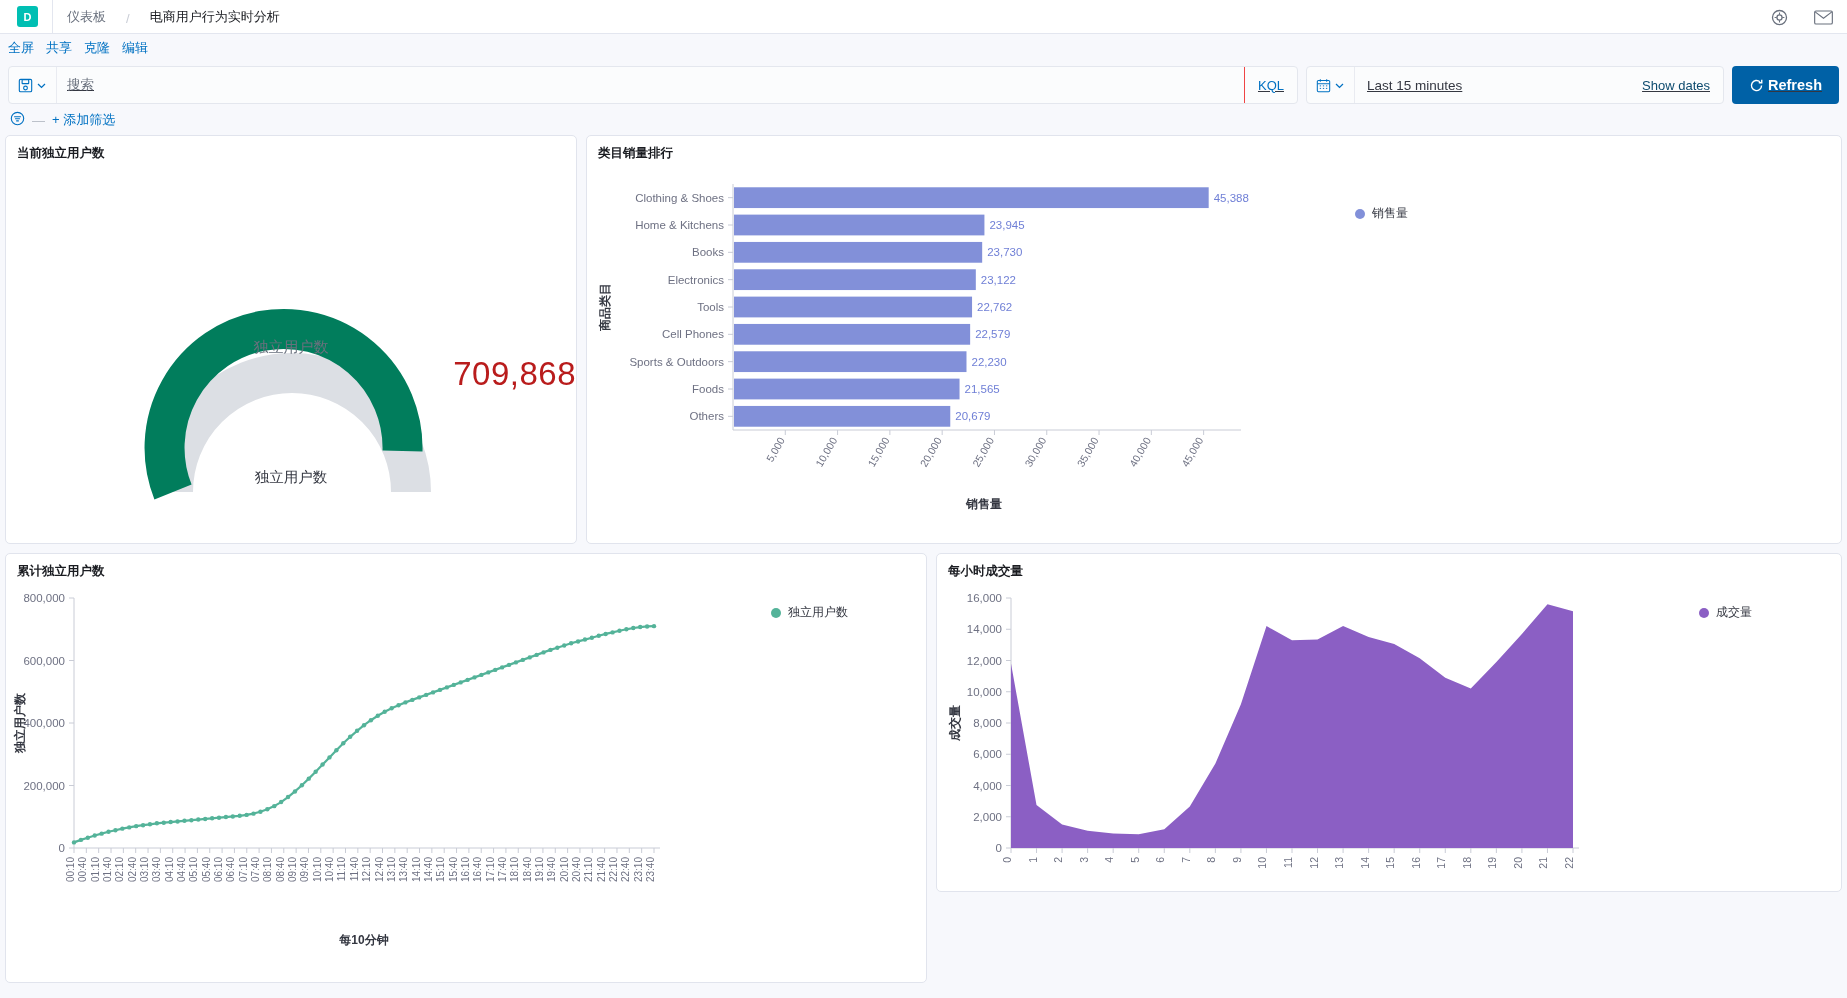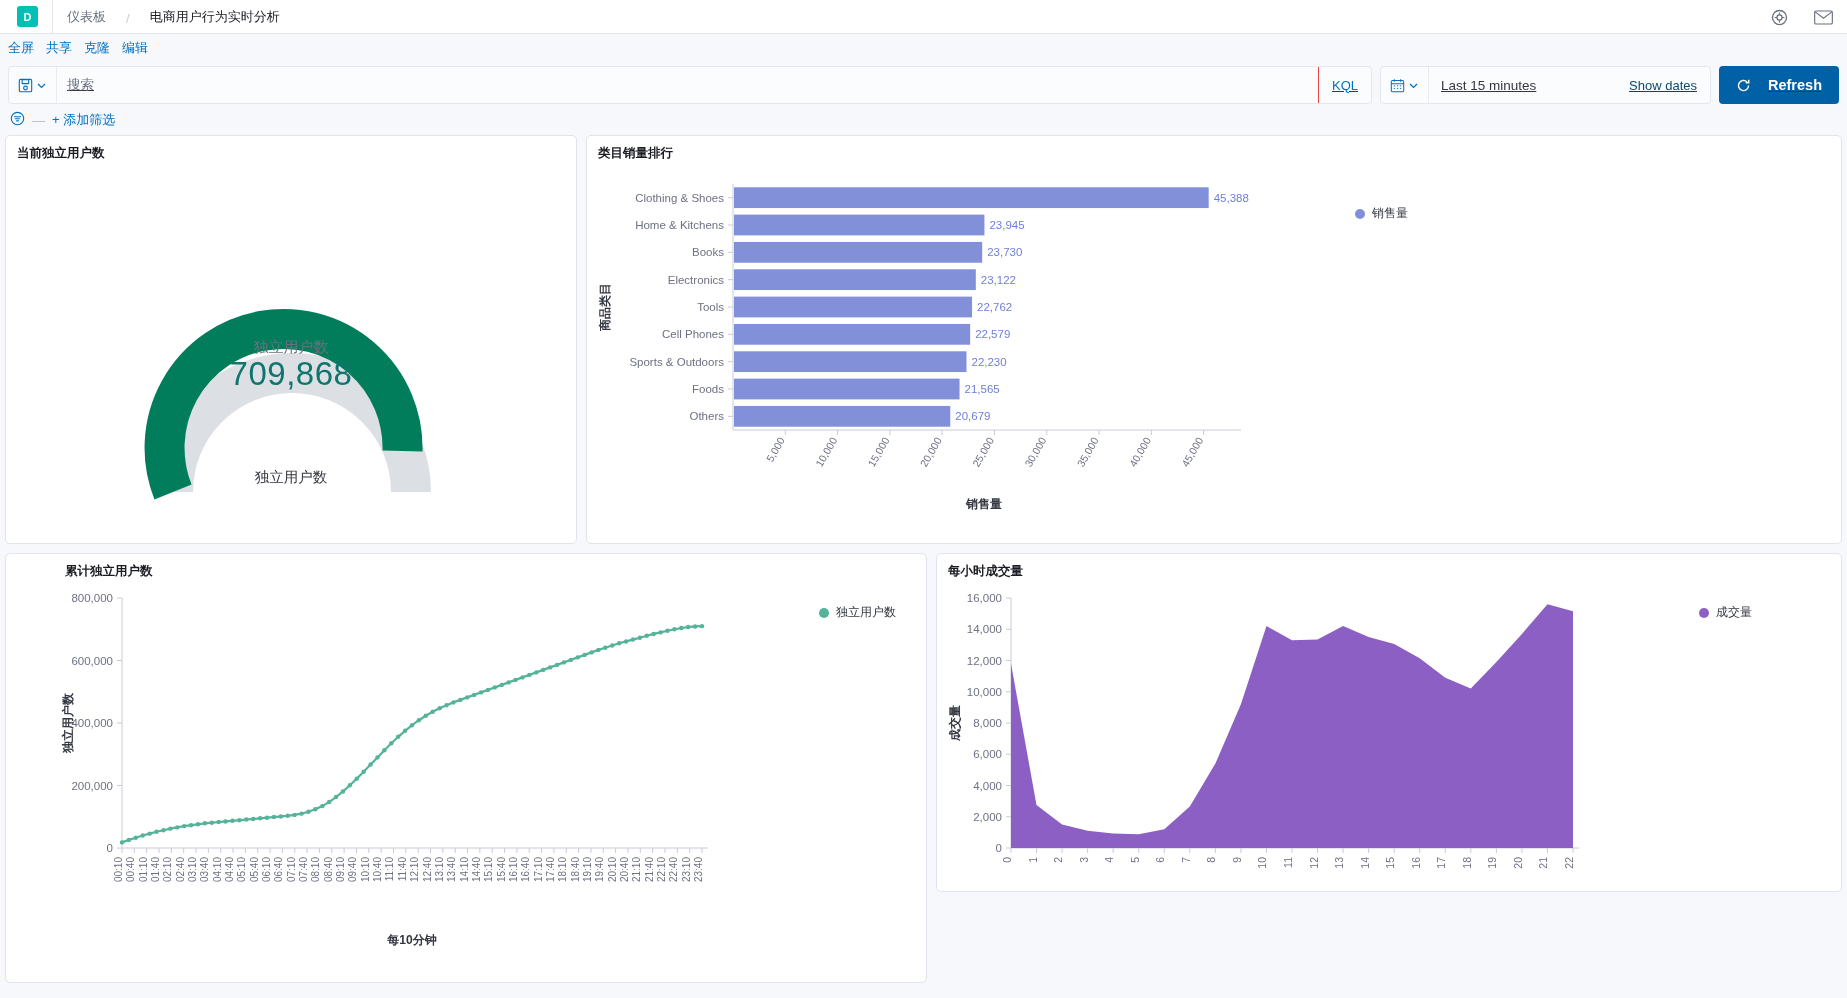--- a/index.html
+++ b/index.html
@@ -61,40 +61,40 @@
   }
   .query-text {
     flex: 1 1 auto; display: flex; align-items: center;
     padding: 0 10px; color: #69707d; font-size: 13.5px; min-width: 0;
   }
   .kql-btn {
     display: flex; align-items: center; padding: 0 13px;
     border-left: 1px solid #ef4444; color: #0071c2; font-size: 13px;
   }
   .dates-wrap {
-    display: flex; align-items: stretch; width: 331px;
+    display: flex; align-items: stretch; width: 418px;
     background: #fbfcfd; border: 1px solid #e4e7ee; border-radius: 4px;
     height: 38px;
   }
   .date-picker-btn {
     display: flex; align-items: center; gap: 3px;
     padding: 0 9px; border-right: 1px solid #e9ebf1; color: #0071c2;
   }
   .date-value {
     flex: 1 1 auto; display: flex; align-items: center;
     padding: 0 12px; font-size: 13.5px; color: #343741;
   }
   .show-dates {
     display: flex; align-items: center; padding: 0 13px;
     color: #0c4a6e; font-size: 13px;
   }
   .refresh-btn {
     height: 38px; background: #0061a6; color: #fff;
     border: none; border-radius: 4px;
-    display: flex; align-items: center; gap: 17px;
+    display: flex; align-items: center; gap: 4px;
     padding: 0 17px; font-size: 14.5px; font-weight: 600;
     font-family: inherit; cursor: pointer;
   }
 
   
   .filterbar {
     display: flex; align-items: center; gap: 7px;
     padding: 7px 10px 6px 10px; font-size: 13px;
   }
   .filter-dash { color: #b5b9c4; }
@@ -118,22 +118,22 @@
     line-height: 1.62; color: #343741;
   }
 
   
   .gauge-wrap { position: relative; height: 100%; }
   .gauge-center-label {
     position: absolute; width: 100%; text-align: center;
     font-size: 15px; color: #69707d;
   }
   .gauge-center-value {
-    position: absolute; width: 100%; text-align: center;
-    font-size: 33px; color: #0f766e; letter-spacing: .5px;
+    position: absolute; width: 100%; text-align: right;
+    font-size: 33px; color: #b91c1c; letter-spacing: .5px;
   }
   .gauge-bottom-label {
     position: absolute; width: 100%; text-align: center;
     font-size: 14.5px; color: #343741;
   }
 
   
   .chart-svg { display: block; }
   .legend {
     position: absolute; display: flex; align-items: center; gap: 7px;
@@ -311,21 +311,21 @@
         <div class="legend" style="left:768px; top:43px;">
           <span class="legend-dot" style="background:#8290d9;"></span>
           <span>销售量</span>
         </div>
       </div>
     </div>
   </div>
 
   <div class="grid-row">
 
-    <div class="panel" style="width:925px; height:430px;padding-left:48px;">
+    <div class="panel" style="width:925px; height:430px;">
       <div class="panel-title">累计独立用户数</div>
       <div style="position:relative;">
         <svg id="line-svg" class="chart-svg" width="925" height="400" viewBox="0 0 925 400">
             <line x1="68" y1="18" x2="68" y2="268" stroke="#c9ccd6" stroke-width="1"></line>
             <line x1="68" y1="268" x2="654" y2="268" stroke="#c9ccd6" stroke-width="1"></line>
             <line x1="63" y1="268" x2="68" y2="268" stroke="#c9ccd6" stroke-width="1"></line>
             <text x="59" y="272" text-anchor="end" font-size="11.5" fill="#6e7183" font-family="&quot;Liberation Sans&quot;, sans-serif">0</text>
             <line x1="63" y1="205.5" x2="68" y2="205.5" stroke="#c9ccd6" stroke-width="1"></line>
             <text x="59" y="209.5" text-anchor="end" font-size="11.5" fill="#6e7183" font-family="&quot;Liberation Sans&quot;, sans-serif">200,000</text>
             <line x1="63" y1="143" x2="68" y2="143" stroke="#c9ccd6" stroke-width="1"></line>

